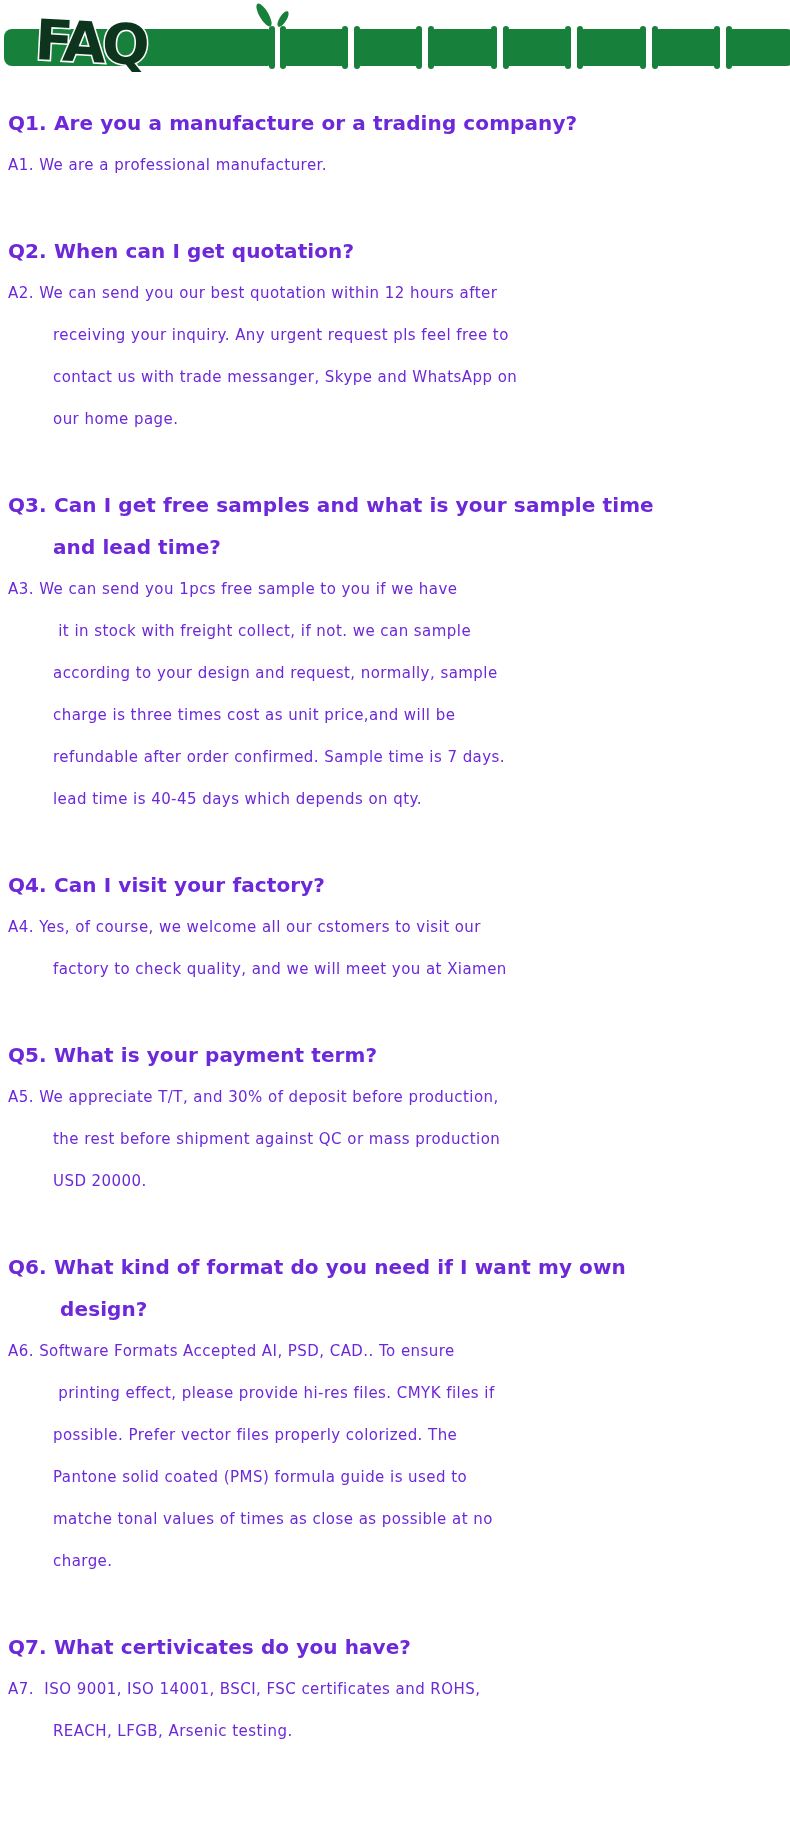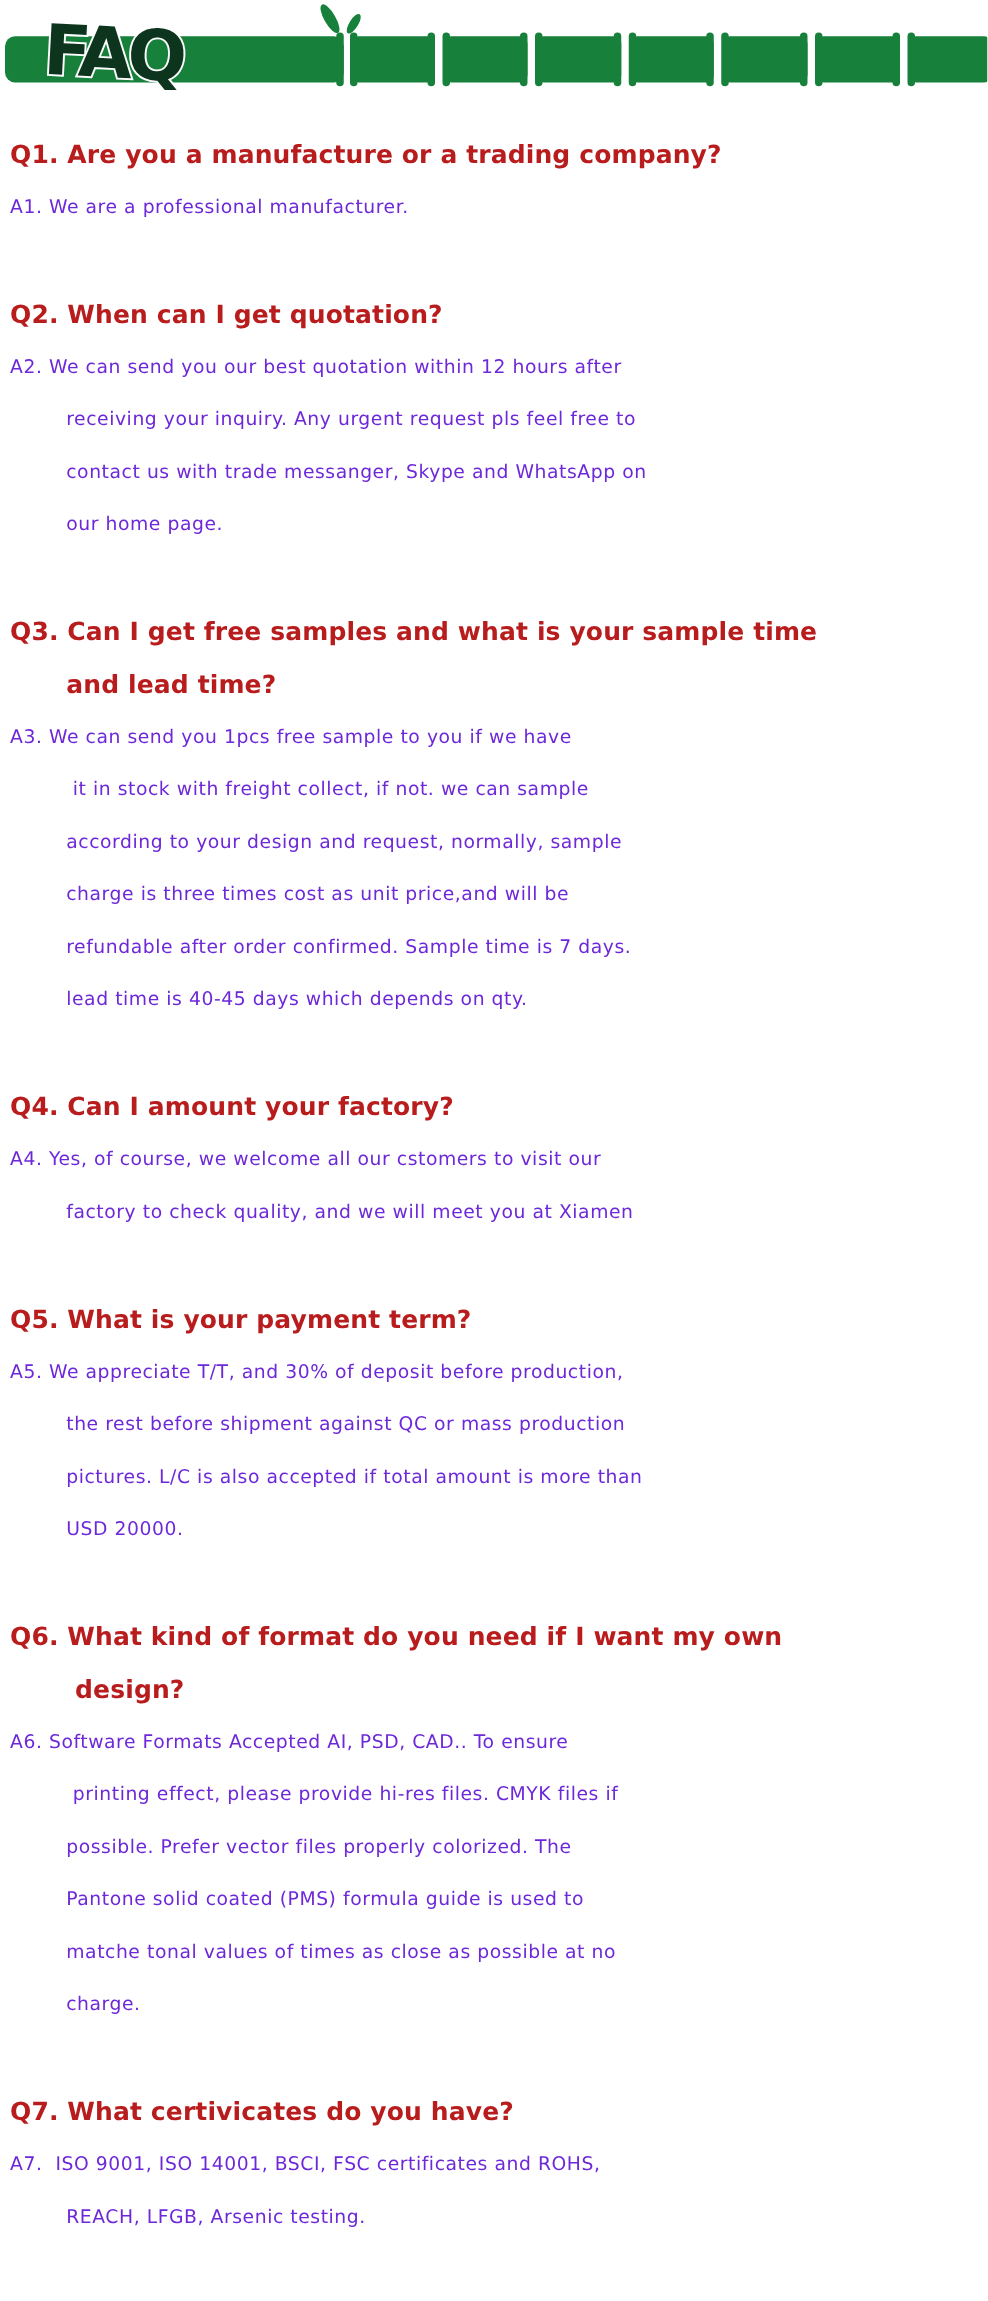--- a/index.html
+++ b/index.html
@@ -26,21 +26,21 @@
   }
   .faq-section {
     margin-bottom: 44px;
   }
   .faq-section:last-child {
     margin-bottom: 0;
   }
   .q-line {
     font-size: 20px;
     font-weight: bold;
-    color: #b91c1c;
+    color: #6d28d9;
     line-height: 42px;
     white-space: pre;
     letter-spacing: 0.1px;
   }
   .a-line {
     font-size: 15px;
     color: #6d28d9;
     line-height: 42px;
     white-space: pre;
     letter-spacing: 0.45px;
@@ -114,29 +114,28 @@
       <div class="q-line">Q3. Can I get free samples and what is your sample time</div>
       <div class="q-line cont">and lead time?</div>
       <div class="a-line">A3. We can send you 1pcs free sample to you if we have</div>
       <div class="a-line cont"> it in stock with freight collect, if not. we can sample</div>
       <div class="a-line cont">according to your design and request, normally, sample</div>
       <div class="a-line cont">charge is three times cost as unit price,and will be</div>
       <div class="a-line cont">refundable after order confirmed. Sample time is 7 days.</div>
       <div class="a-line cont">lead time is 40-45 days which depends on qty.</div>
     </div>
     <div class="faq-section">
-      <div class="q-line">Q4. Can I amount your factory?</div>
+      <div class="q-line">Q4. Can I visit your factory?</div>
       <div class="a-line">A4. Yes, of course, we welcome all our cstomers to visit our</div>
       <div class="a-line cont">factory to check quality, and we will meet you at Xiamen</div>
     </div>
     <div class="faq-section">
       <div class="q-line">Q5. What is your payment term?</div>
       <div class="a-line">A5. We appreciate T/T, and 30% of deposit before production,</div>
       <div class="a-line cont">the rest before shipment against QC or mass production</div>
-      <div class="a-line cont">pictures. L/C is also accepted if total amount is more than</div>
       <div class="a-line cont">USD 20000.</div>
     </div>
     <div class="faq-section">
       <div class="q-line">Q6. What kind of format do you need if I want my own</div>
       <div class="q-line cont"> design?</div>
       <div class="a-line">A6. Software Formats Accepted AI, PSD, CAD.. To ensure</div>
       <div class="a-line cont"> printing effect, please provide hi-res files. CMYK files if</div>
       <div class="a-line cont">possible. Prefer vector files properly colorized. The</div>
       <div class="a-line cont">Pantone solid coated (PMS) formula guide is used to</div>
       <div class="a-line cont">matche tonal values of times as close as possible at no</div>

